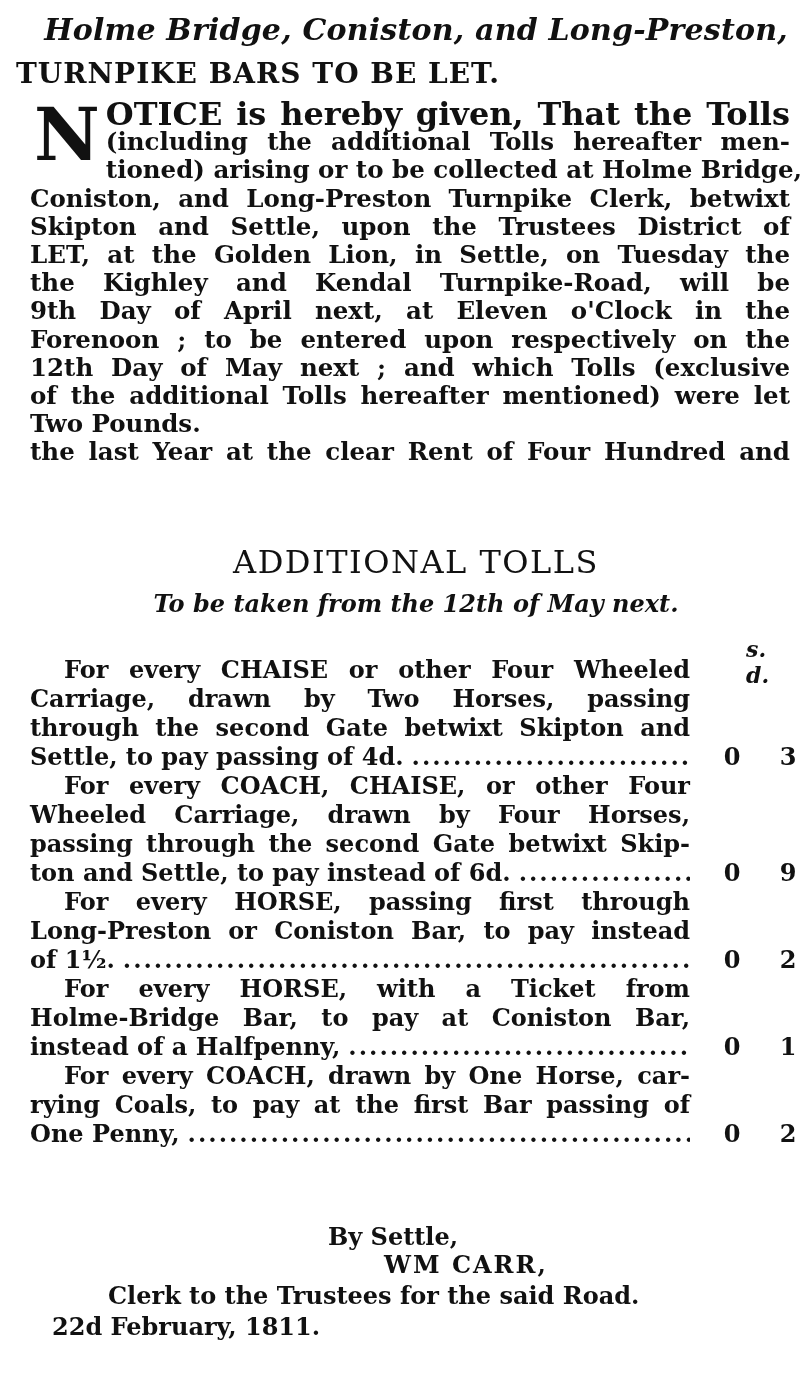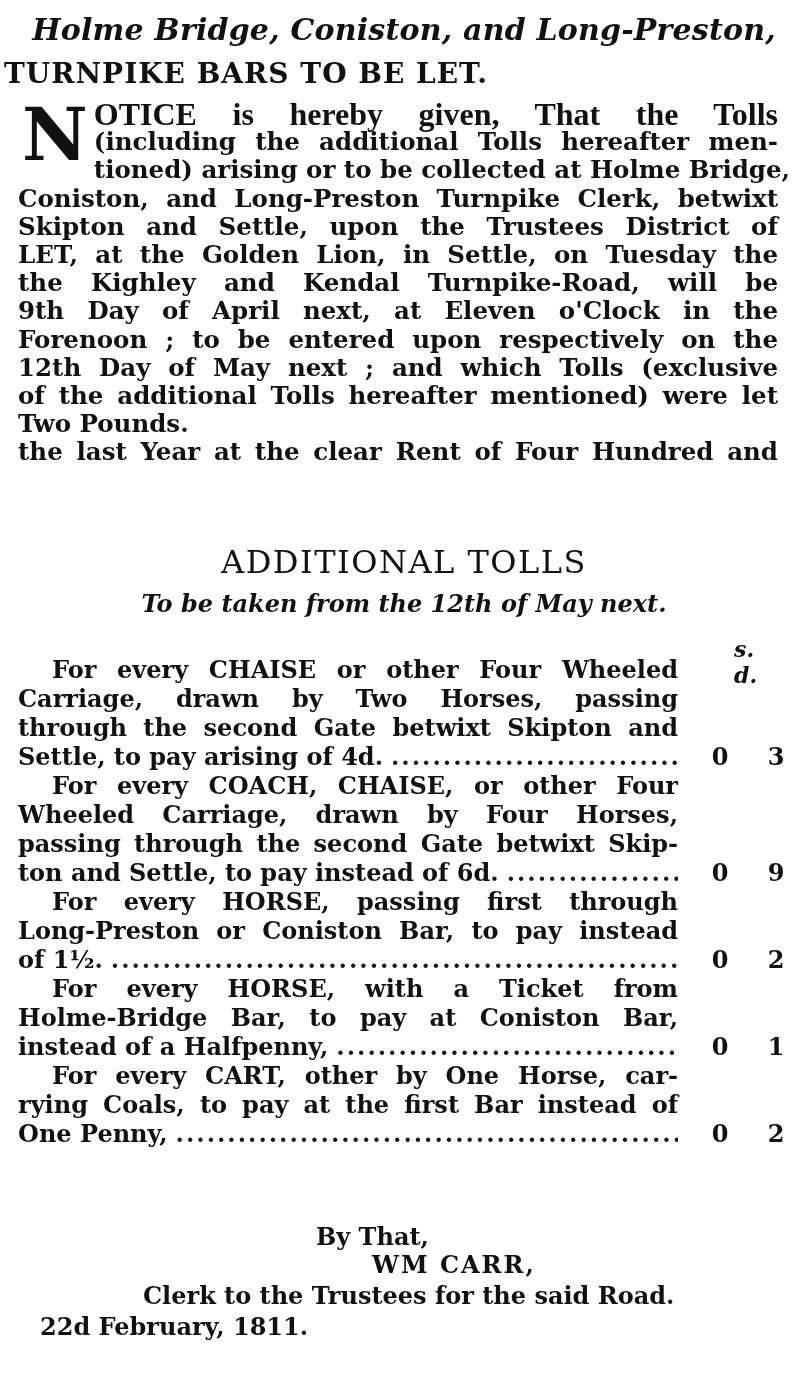--- a/index.html
+++ b/index.html
@@ -1,41 +1,41 @@
 <!DOCTYPE html>
 <html><head>
 <meta charset="utf-8">
 <style>
   html, body { margin: 0; padding: 0; background: #ffffff; }
   body {
     width: 800px; height: 1382px; overflow: hidden; position: relative;
     color: #111111;
     font-family: "DejaVu Serif", "Liberation Serif", serif;
   }
-  .page { position: absolute; left: 4px; top: 0; width: 740px; height: 1382px; }
+  .page { position: absolute; left: 16px; top: 0; width: 740px; height: 1382px; }
   .title-italic {
     position: absolute; left: 0; width: 800px; top: 12px; text-align: center;
     font-style: italic; font-weight: bold; font-size: 30px; letter-spacing: 0.2px;
   }
   .title-caps {
     position: absolute; left: 0; width: 800px; top: 57px; text-align: left;
     font-size: 28px; font-weight: bold; letter-spacing: 1px;
   }
   .body-para {
     position: absolute; left: 14px; width: 760px; top: 100px;
     font-size: 24.5px; line-height: 28.2px; font-weight: bold;
     text-align: justify;
   }
   .line { display: block; white-space: nowrap; text-align-last: justify; text-align: justify; }
   .line.last { text-align-last: left; }
   .dropcap {
     float: left; font-size: 72px; line-height: 62px; font-weight: bold;
     margin: 4px 6px 0 4px; font-family: "DejaVu Serif", serif;
   }
-  .notice-rest { font-size: 32px; font-family: Liberation Serif, serif; }
+  .notice-rest { font-size: 32px; }
   .sec-head {
     position: absolute; left: 0; width: 800px; top: 543px; text-align: center;
     font-size: 32px; letter-spacing: 1.5px; font-weight: normal;
   }
   .sec-sub {
     position: absolute; left: 0; width: 800px; top: 589px; text-align: center;
     font-size: 24px; font-style: italic; font-weight: bold;
   }
   .sd-head {
     position: absolute; left: 730px; top: 636px; font-size: 22px;
@@ -88,21 +88,21 @@
   </div>
 
   <div class="toll-list">
 
     <div class="toll" style="height:116px;">
       <div class="txt">
         <span class="line first">For every CHAISE or other Four Wheeled</span>
         <span class="line">Carriage, drawn by Two Horses, passing</span>
         <span class="line">through the second Gate betwixt Skipton and</span>
         <span class="line leader">
-            <span>Settle, to pay arising of 4d.</span>
+            <span>Settle, to pay passing of 4d.</span>
             <span class="dots">......................................................................................</span>
           </span>
       </div>
       <div class="amt">
           <span>0</span>
           <span>3</span>
         </div>
     </div>
 
     <div class="toll" style="height:116px;">
@@ -146,32 +146,32 @@
           </span>
       </div>
       <div class="amt">
           <span>0</span>
           <span>1</span>
         </div>
     </div>
 
     <div class="toll" style="height:87px;">
       <div class="txt">
-        <span class="line first">For every CART, other by One Horse, car-</span>
-        <span class="line">rying Coals, to pay at the first Bar instead of</span>
+        <span class="line first">For every COACH, drawn by One Horse, car-</span>
+        <span class="line">rying Coals, to pay at the first Bar passing of</span>
         <span class="line leader">
             <span>One Penny,</span>
             <span class="dots">......................................................................................</span>
           </span>
       </div>
       <div class="amt">
           <span>0</span>
           <span>2</span>
         </div>
     </div>
   </div>
 
-  <div class="sig" style="left:312px; top:1222px;">By That,</div>
+  <div class="sig" style="left:312px; top:1222px;">By Settle,</div>
   <div class="sig" style="left:368px; top:1250px; letter-spacing:2px;">WM CARR,</div>
-  <div class="sig" style="left:92px; top:1281px;margin-left:47px;">Clerk to the Trustees for the said Road.</div>
+  <div class="sig" style="left:92px; top:1281px;">Clerk to the Trustees for the said Road.</div>
   <div class="sig" style="left:36px; top:1312px;">22d February, 1811.</div>
 
 </div>
 
 </body></html>

